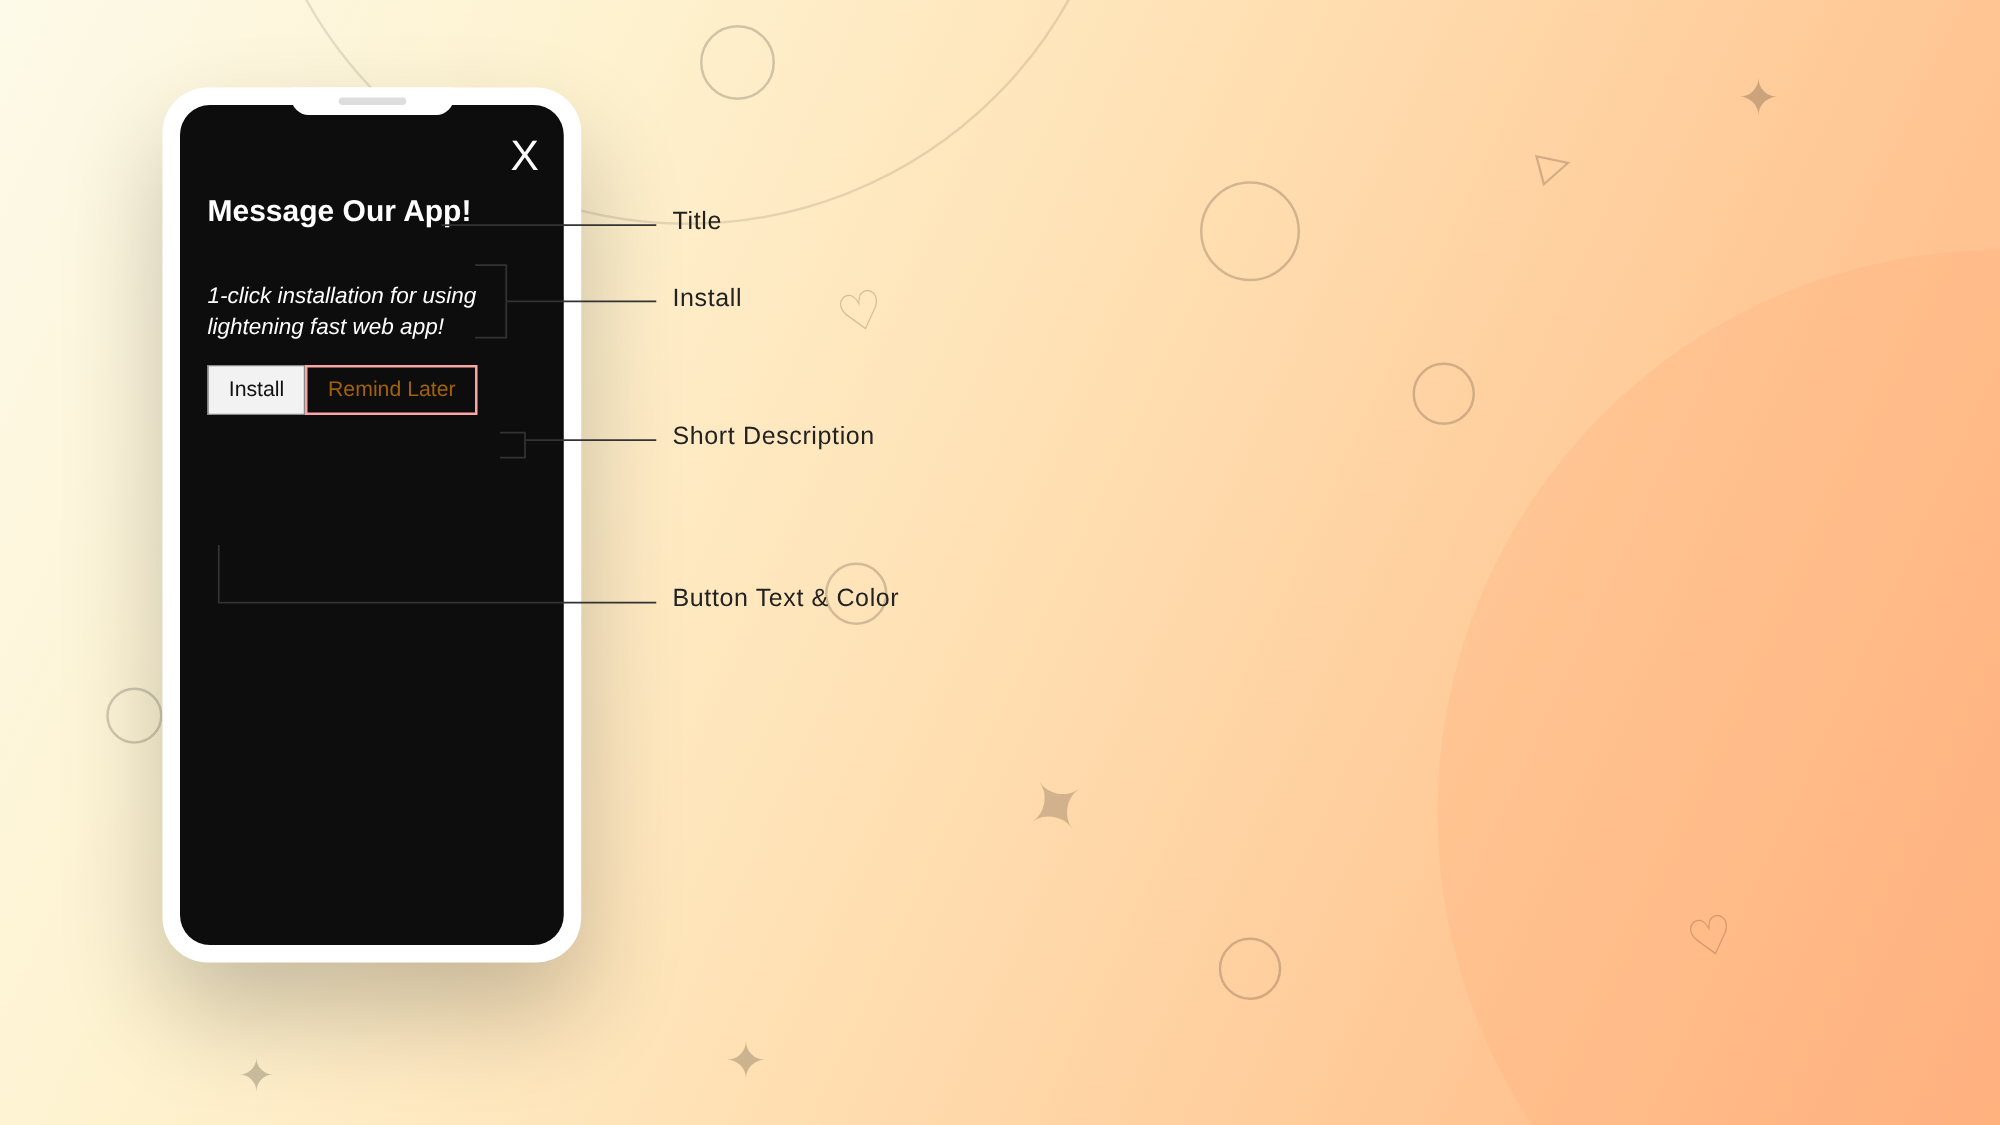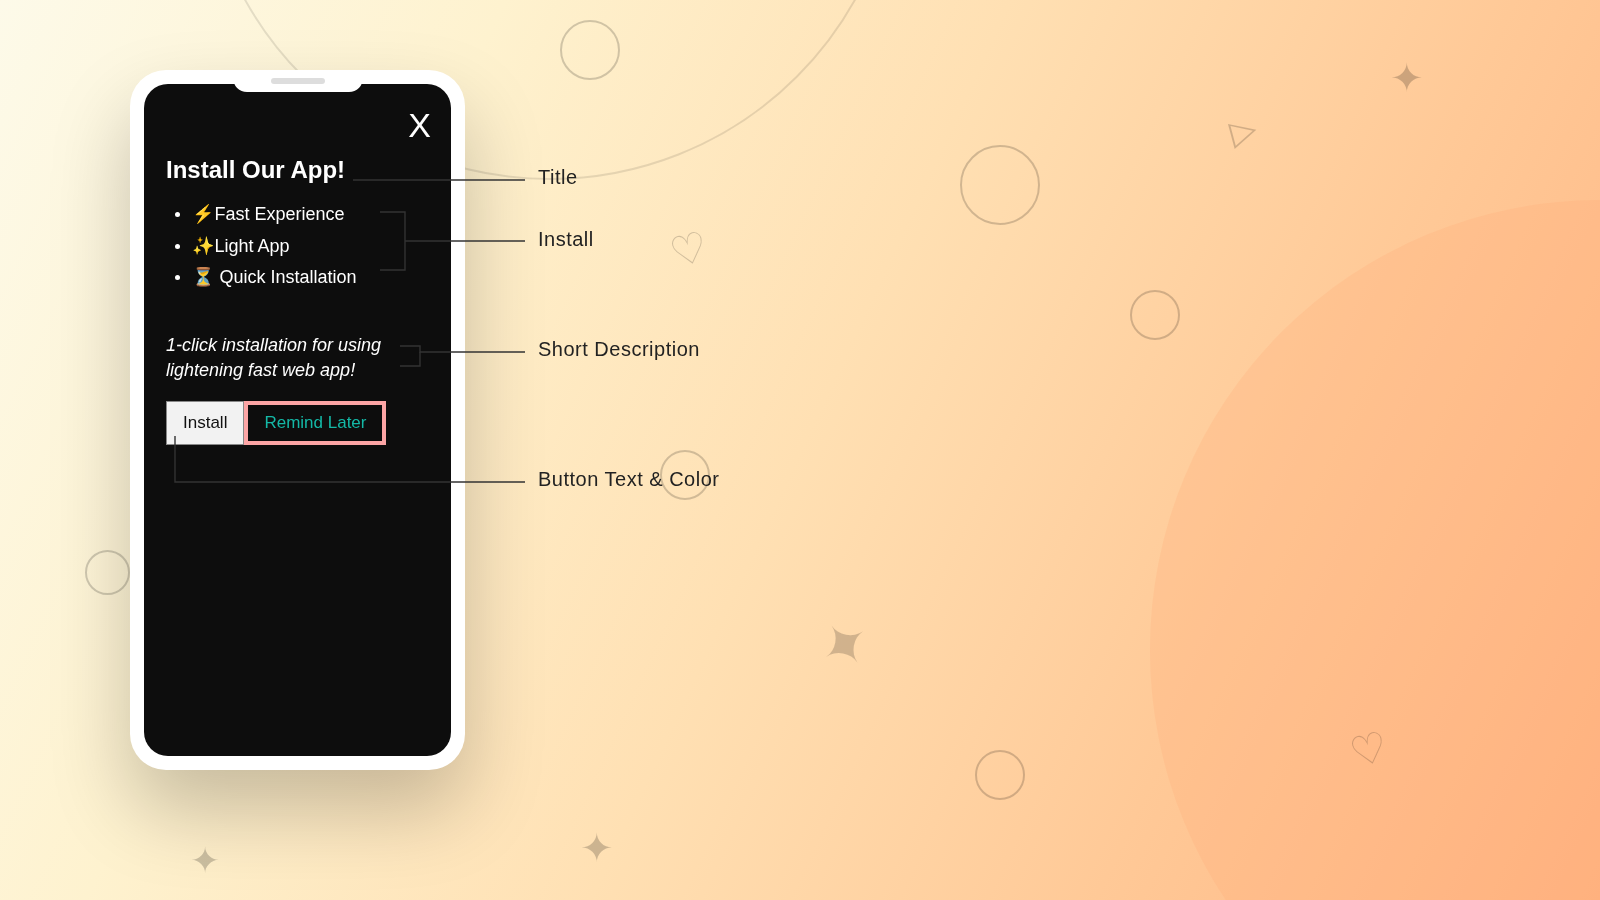--- a/index.html
+++ b/index.html
@@ -71,21 +71,21 @@
   }
   .benefits { list-style: disc; padding-left: 26px; font-size: 18px; line-height: 1.7; }
   .benefits li span { vertical-align: middle; }
   .desc { font-size: 18px; line-height: 1.4; margin-top: 40px; font-style: italic; }
   .btn-row { display: flex; margin-top: 18px; }
   .btn {
     padding: 8px 16px; font-size: 17px; border: 1px solid #888;
     cursor: pointer; font-family: inherit;
   }
   .btn-primary { background: #f2f2f2; color: #111; }
-  .btn-secondary { background: transparent; color: #14b8a6; border: 4px solid #fca5a5; }
+  .btn-secondary { background: transparent; color: #a16207; border: 2px solid #fca5a5; }
 
   
   .callout-label {
     position: absolute;
     font-size: 20px;
     color: #222;
     font-family: "Segoe UI", Arial, sans-serif;
     letter-spacing: 0.5px;
   }
   .lbl-title   { left: 538px; top: 166px; }
@@ -128,26 +128,21 @@
   <div class="bell-icon">♡</div>
   <div class="bell-icon b2">♡</div>
   <div class="rocket-icon">✦</div>
   <div class="cursor-icon">▷</div>
 
   <div class="phone">
     <div class="phone-notch"></div>
     <div class="speaker"></div>
     <div class="screen">
       <div class="close-x">X</div>
-      <div class="popup-title">Install Our App!</div>
-      <ul class="benefits">
-        <li><span>⚡Fast Experience</span></li>
-        <li><span>✨Light App</span></li>
-        <li><span>⏳ Quick Installation</span></li>
-      </ul>
+      <div class="popup-title">Message Our App!</div>
       <div class="desc">1-click installation for using lightening fast web app!</div>
       <div class="btn-row">
         <button class="btn btn-primary">Install</button>
         <button class="btn btn-secondary">Remind Later</button>
       </div>
     </div>
   </div>
 
   <svg class="lines" width="1600" height="900">
     <g stroke="#333" stroke-width="1.4" fill="none">

